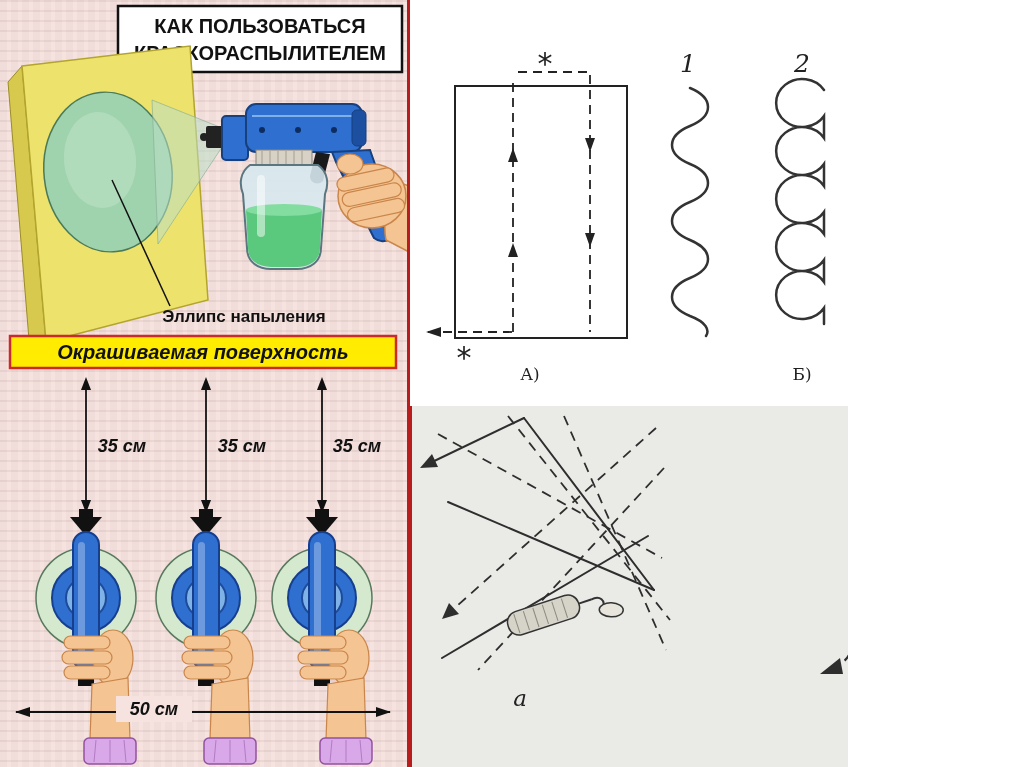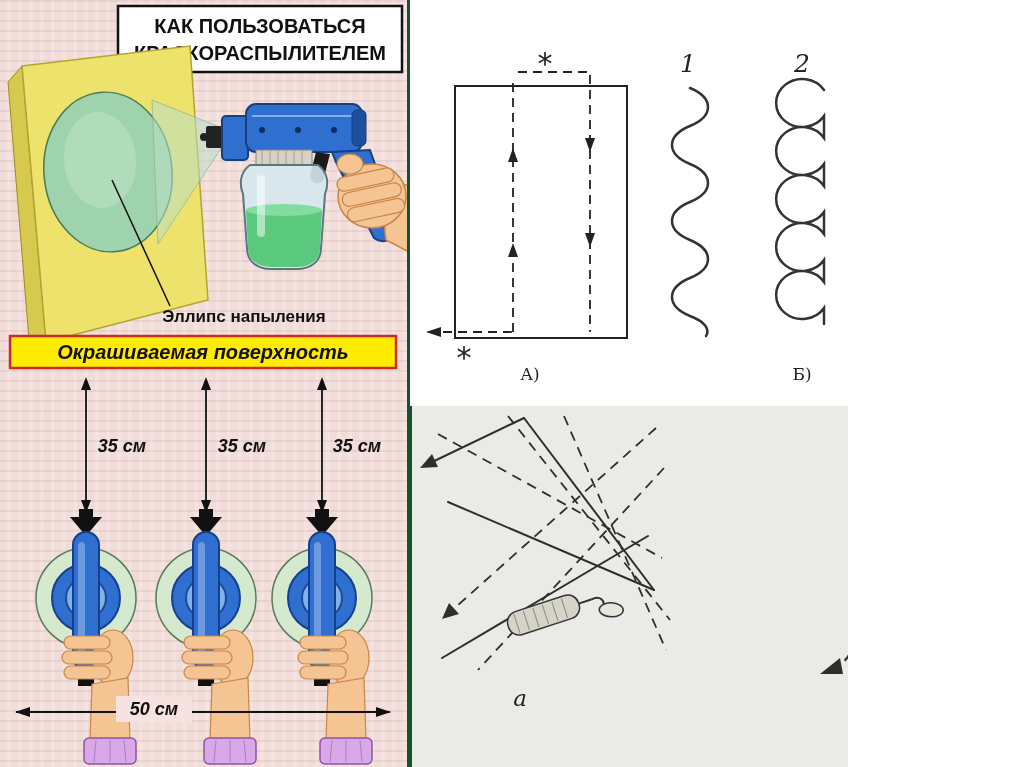--- a/index.html
+++ b/index.html
@@ -1,16 +1,16 @@
 <!DOCTYPE html>
 <html><head>
 <meta charset="utf-8">
 <style>
   html,body{margin:0;padding:0;background:#fff;}
-  .page{position:relative;width:848px;height:767px;background:#14532d;overflow:hidden;
+  .page{position:relative;width:848px;height:767px;background:#b91c1c;overflow:hidden;
         font-family:"Liberation Sans",sans-serif;}
   .left-panel{position:absolute;left:0;top:0;width:407px;height:767px;
       background:
         repeating-linear-gradient(180deg, rgba(140,100,100,0.10) 0 2px, transparent 2px 10px),
         repeating-linear-gradient(90deg, rgba(140,100,100,0.05) 0 7px, transparent 7px 11px),
         #f6e3df;}
   .top-right{position:absolute;left:410px;top:0;width:614px;height:406px;background:#ffffff;}
   .bottom-right{position:absolute;left:412px;top:406px;width:612px;height:361px;background:#eaeae7;}
   svg{display:block;}
   svg text{font-family:"Liberation Sans",sans-serif;fill:#111;}

